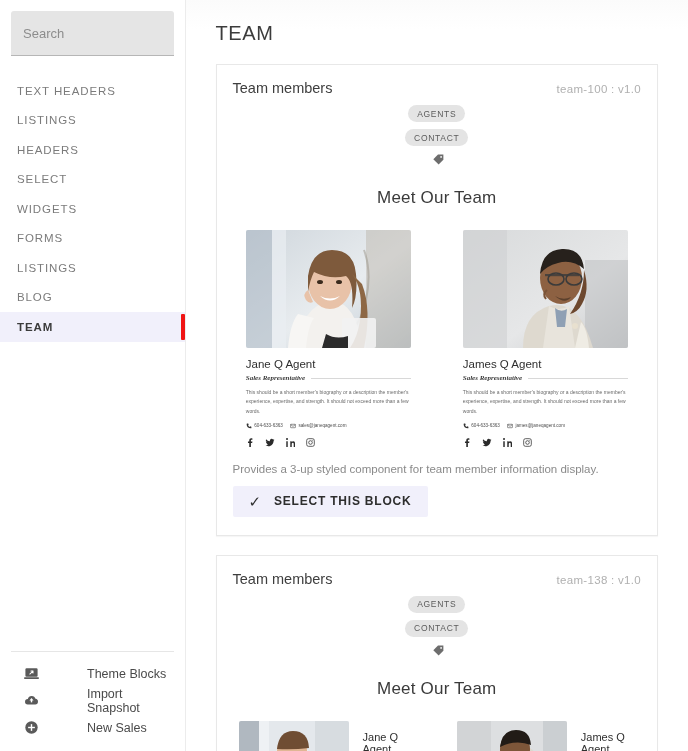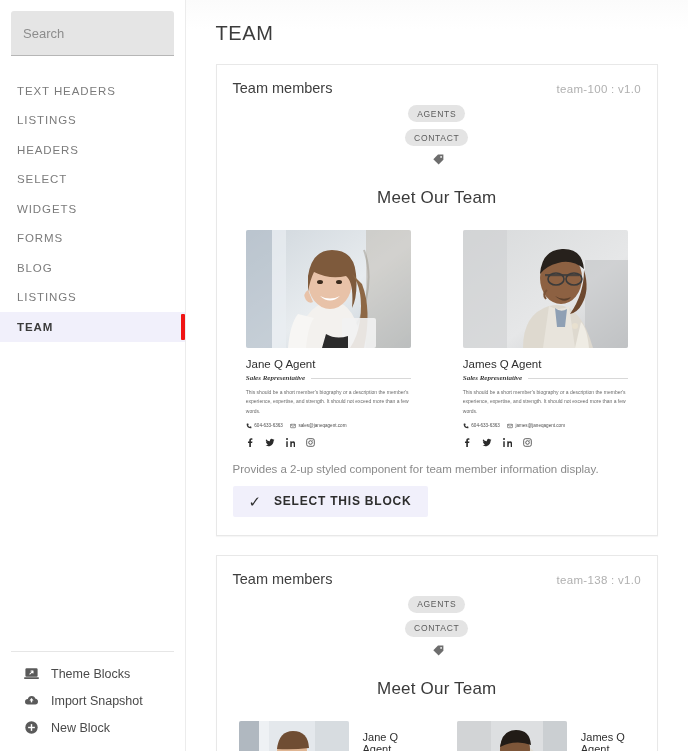--- a/index.html
+++ b/index.html
@@ -53,20 +53,21 @@
     width: 4px; background: #f01414; border-radius: 1px;
   }
 
   .sidebar-spacer { flex: 1 1 auto; }
   .sidebar-footer { border-top: 1px solid #e6e6e6; padding: 8px 0 10px 0; margin: 0 11px; }
   .foot-item {
     display: flex; align-items: center;
     height: 27px; padding-left: 12px;
     font-size: 12.5px; color: #4a4a4a;
     cursor: pointer;
+    gap: 36px;
   }
   .foot-item .ficon {
     width: 16px; height: 16px; margin-right: 12px;
     display: inline-flex; align-items: center; justify-content: center;
     color: #5a5a5a; flex: 0 0 16px;
   }
   .foot-item .ficon svg { display:block; }
 
   
   #main { flex: 1 1 auto; height: 751px; overflow: hidden; position: relative;
@@ -158,24 +159,24 @@
       <div class="nav-item">
         <span>SELECT</span>
       </div>
       <div class="nav-item">
         <span>WIDGETS</span>
       </div>
       <div class="nav-item">
         <span>FORMS</span>
       </div>
       <div class="nav-item">
+        <span>LISTINGS</span>
+      </div>
+      <div class="nav-item">
         <span>BLOG</span>
-      </div>
-      <div class="nav-item">
-        <span>LISTINGS</span>
       </div>
       <div class="nav-item active">
         <span>TEAM</span>
         <span class="edge"></span>
       </div>
     </div>
 
     <div class="sidebar-spacer"></div>
 
     <div class="sidebar-footer">
@@ -200,21 +201,21 @@
         <span>Import Snapshot</span>
       </div>
       <div class="foot-item">
         <span class="ficon">
           <svg viewBox="0 0 16 16" width="15" height="15" fill="currentColor">
             <circle cx="8" cy="8" r="6.6"></circle>
             <rect x="7.25" y="4.4" width="1.5" height="7.2" fill="#ffffff"></rect>
             <rect x="4.4" y="7.25" width="7.2" height="1.5" fill="#ffffff"></rect>
           </svg>
         </span>
-        <span>New Block</span>
+        <span>New Sales</span>
       </div>
     </div>
   </div>
 
   <div id="main">
 
     <h1 class="page-title">TEAM</h1>
 
     <div class="block-card">
       <div class="card-head">
@@ -382,21 +383,21 @@
                     <circle cx="8" cy="8" r="3.2"></circle>
                     <circle cx="12.1" cy="3.9" r=".85" fill="currentColor" stroke="none"></circle>
                   </svg>
               </span>
             </div>
           </div>
 
         </div>
       </div>
 
-      <div class="card-desc">Provides a 2-up styled component for team member information display.</div>
+      <div class="card-desc">Provides a 3-up styled component for team member information display.</div>
       <div class="select-row">
         <button class="select-btn">
           <span class="chk">✓</span>
           <span>SELECT THIS BLOCK</span>
         </button>
       </div>
     </div>
 
     <div class="block-card">
       <div class="card-head">

